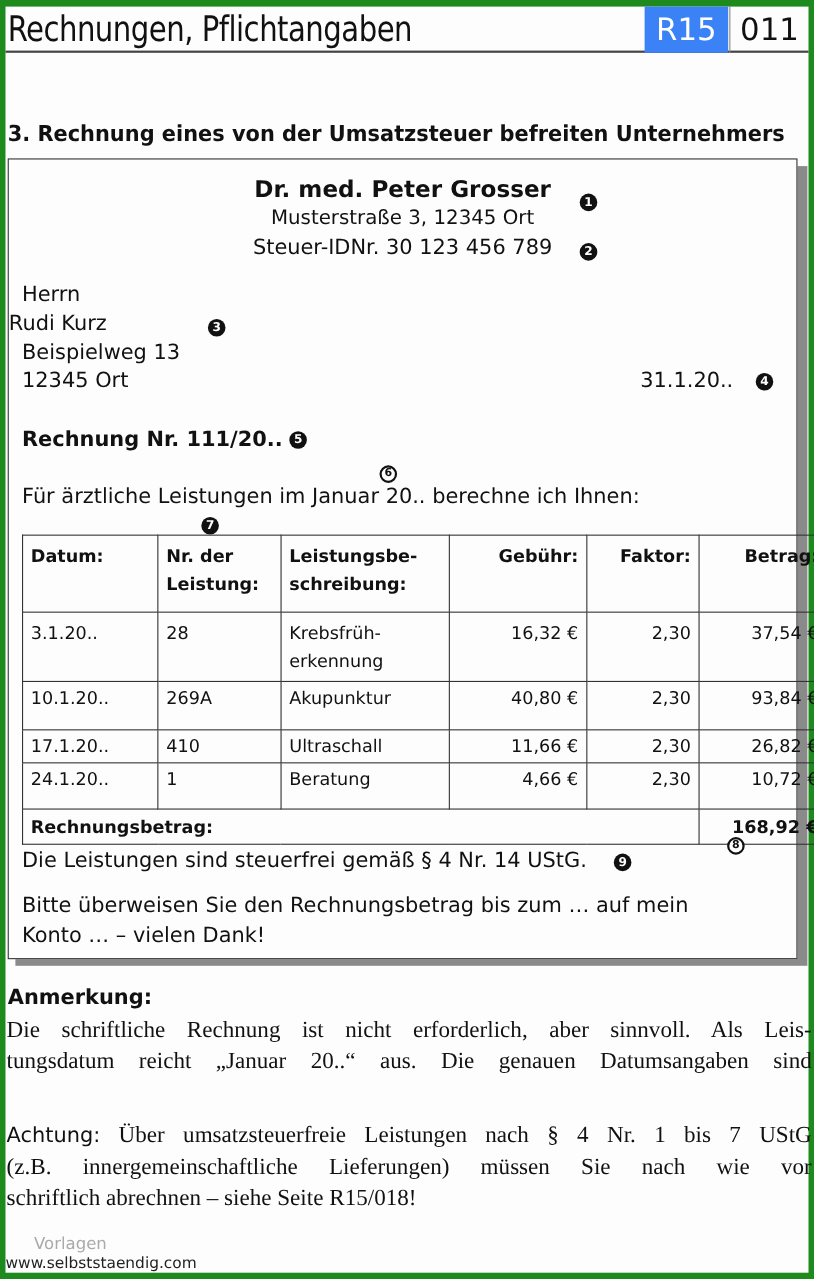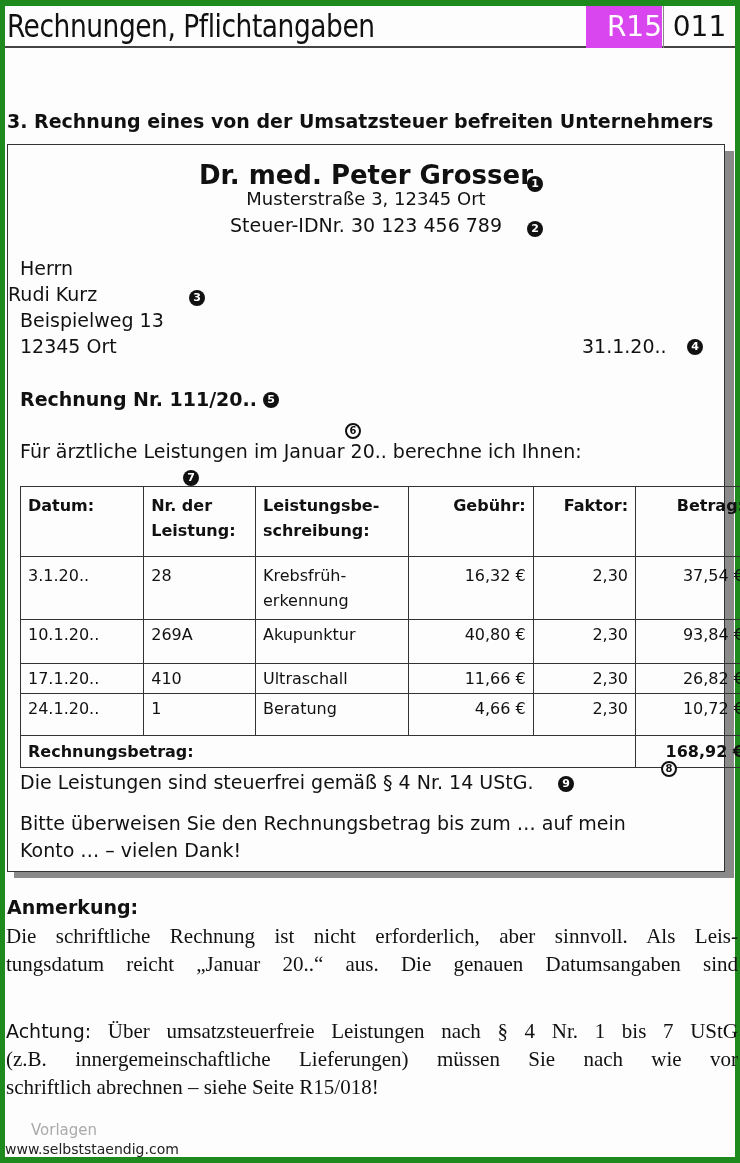--- a/index.html
+++ b/index.html
@@ -14,41 +14,41 @@
     position: absolute; left: 0; top: 0; width: 730px; height: 42px;
     border-bottom: 2px solid #444;
   }
   .header-title {
     position: absolute; left: 2px; top: 0px; font-size: 32px; line-height: 40px;
     font-family: "DejaVu Sans", sans-serif; letter-spacing: -0.5px; font-stretch: condensed;
     transform: scaleX(0.92); transform-origin: left center;
   }
   .badge-chapter {
     position: absolute; left: 581px; top: 0; width: 76px; height: 42px;
-    background: #d946ef; color: #fff; font-size: 28px; line-height: 42px; text-align: right;
+    background: #3b82f6; color: #fff; font-size: 28px; line-height: 42px; text-align: center;
   }
   .badge-page {
     position: absolute; left: 658px; top: 0; width: 72px; height: 42px;
     color: #111; font-size: 28px; line-height: 42px; text-align: center;
     border-left: 1px solid #888;
   }
   .section-heading {
     position: absolute; left: 2px; top: 103px; font-size: 20px; font-weight: bold;
     transform: scaleX(0.95); transform-origin: left center; white-space: nowrap;
   }
   
   .invoice-shadow {
     position: absolute; left: 9px; top: 145px; width: 720px; height: 727px; background: #8a8a8a;
   }
   .invoice {
     position: absolute; left: 2px; top: 138px; width: 718px; height: 728px;
     border: 1.5px solid #333; background: #fdfdfd;
   }
   .center-block { position: absolute; left: 0; width: 100%; text-align: center; }
-  .sender-name { top: 15px; font-size: 26px; font-weight: bold; }
+  .sender-name { top: 15px; font-size: 21px; font-weight: bold; }
   .sender-address { top: 43px; font-size: 18px; }
   .sender-taxid { top: 69px; font-size: 19px; }
   .marker {
     position: absolute; display: inline-block; width: 16px; height: 16px; border-radius: 50%;
     background: #111; color: #fff; font-size: 11px; font-weight: bold; line-height: 16px; text-align: center;
   }
   .marker.outline { background: #fff; color: #111; border: 2px solid #111; line-height: 12px; font-size: 10px; }
   .line { position: absolute; font-size: 19px; white-space: nowrap; }
   .bold { font-weight: bold; }
   

